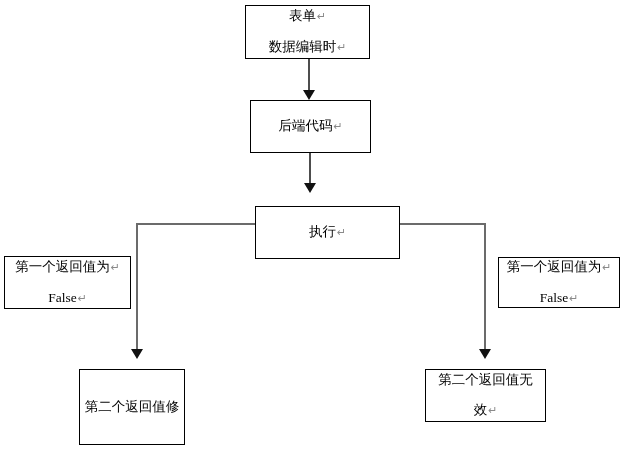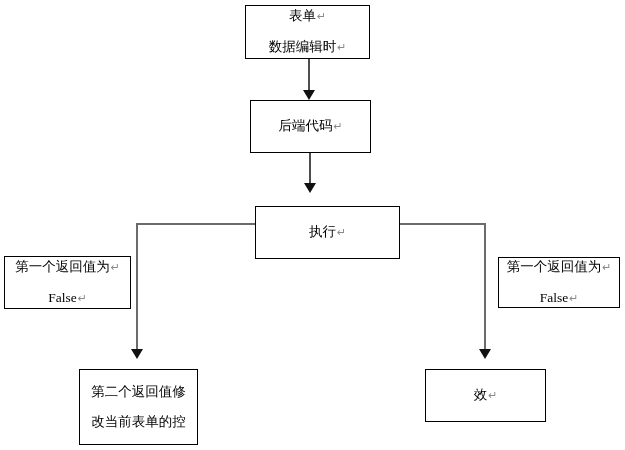--- a/index.html
+++ b/index.html
@@ -44,21 +44,21 @@
     font-size: 11px;
     margin-left: 1px;
     font-family: "DejaVu Sans", sans-serif;
   }
   
   #node-form-edit            { left: 245px; top: 5px;   width: 125px; height: 54px; }
   #node-trigger-event        { left: 250px; top: 100px; width: 121px; height: 53px; }
   #node-execute-backend      { left: 255px; top: 193px; width: 145px; height: 53px; margin-top: 13px; }
   #node-first-return-true    { left: 4px;   top: 256px; width: 127px; height: 53px; }
   #node-first-return-false   { left: 498px; top: 257px; width: 122px; height: 51px; }
-  #node-second-return-modify { left: 79px;  top: 369px; width: 119px; height: 76px; }
+  #node-second-return-modify { left: 79px;  top: 369px; width: 106px; height: 76px; }
   #node-second-return-invalid{ left: 425px; top: 369px; width: 121px; height: 53px; }
 </style>
 </head>
 <body>
 
 <div id="canvas">
 
   <svg id="connectors" viewBox="0 0 625 450" xmlns="http://www.w3.org/2000/svg">
 
     <g>
@@ -100,20 +100,20 @@
     <span class="line"><span class="t">False</span><span class="rm">↵</span></span>
   </div>
 
   <div class="node" id="node-first-return-false">
     <span class="line"><span class="t">第一个返回值为</span><span class="rm">↵</span></span>
     <span class="line"><span class="t">False</span><span class="rm">↵</span></span>
   </div>
 
   <div class="node" id="node-second-return-modify">
     <span class="line"><span class="t">第二个返回值修</span></span>
-    <span class="line"><span class="t">改当前表单的控</span></span>
   </div>
 
   <div class="node" id="node-second-return-invalid">
+    <span class="line"><span class="t">第二个返回值无</span></span>
     <span class="line"><span class="t">效</span><span class="rm">↵</span></span>
   </div>
 
 </div>
 
 </body></html>

